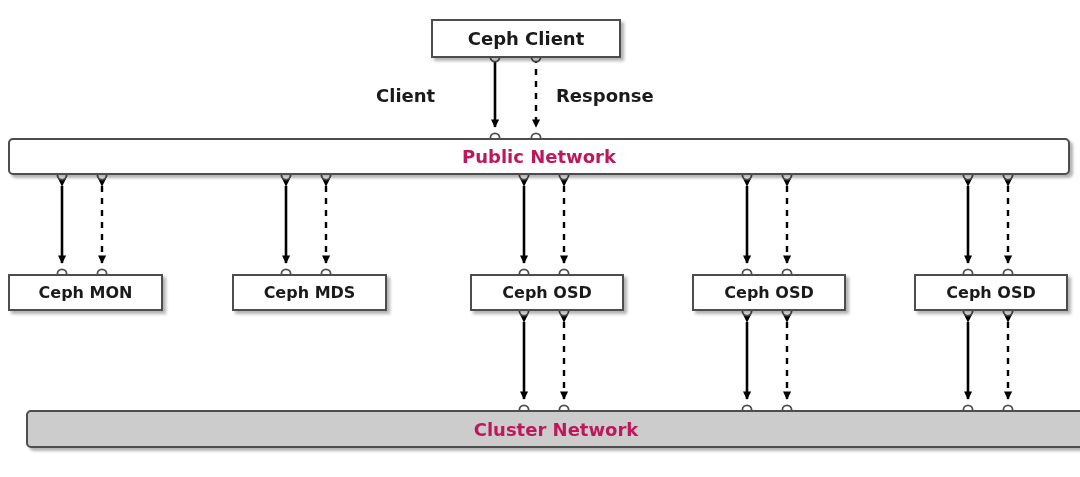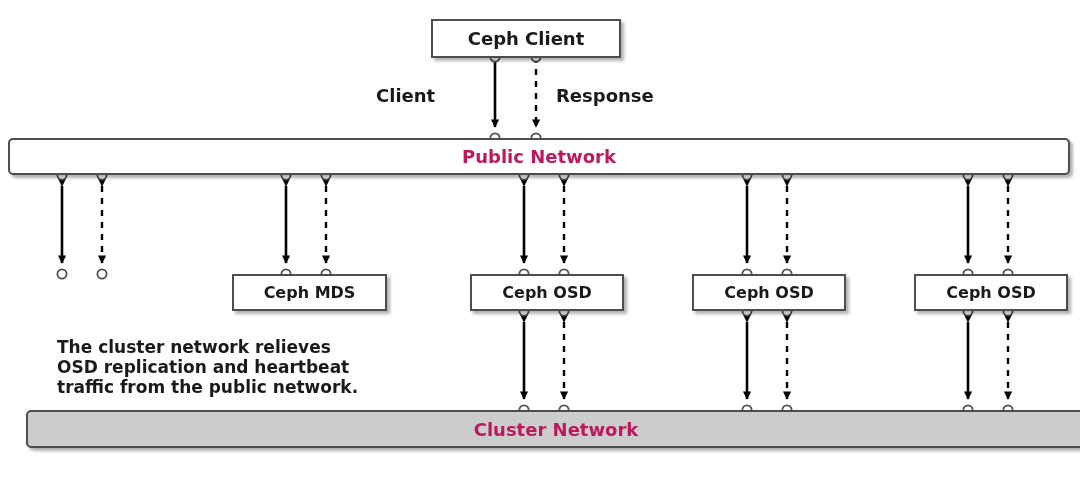--- a/index.html
+++ b/index.html
@@ -139,20 +139,23 @@
         <circle cx="747" cy="410" r="4.6" fill="#ffffff" stroke="#4d4d4d" stroke-width="1.8"></circle>
         <circle cx="787" cy="410" r="4.6" fill="#ffffff" stroke="#4d4d4d" stroke-width="1.8"></circle>
         <circle cx="968" cy="410" r="4.6" fill="#ffffff" stroke="#4d4d4d" stroke-width="1.8"></circle>
         <circle cx="1008" cy="410" r="4.6" fill="#ffffff" stroke="#4d4d4d" stroke-width="1.8"></circle>
       </g>
   </svg>
 
   <div class="node-box" style="left: 431px; top: 19px; width: 190px; height: 39px; font-size: 18px;">
     <span>Ceph Client</span>
   </div>
+  <div class="node-box" style="left: 8px; top: 274px; width: 155px; height: 37px; font-size: 16px;">
+    <span>Ceph MON</span>
+  </div>
   <div class="node-box" style="left: 232px; top: 274px; width: 155px; height: 37px; font-size: 16px; justify-content: center;">
     <span>Ceph MDS</span>
   </div>
   <div class="node-box" style="left: 470px; top: 274px; width: 154px; height: 37px; font-size: 16px;">
     <span>Ceph OSD</span>
   </div>
   <div class="node-box" style="left: 692px; top: 274px; width: 154px; height: 37px; font-size: 16px;">
     <span>Ceph OSD</span>
   </div>
   <div class="node-box" style="left: 914px; top: 274px; width: 154px; height: 37px; font-size: 16px;">
@@ -162,17 +165,14 @@
   <div class="net-bar net-public" style="left: 8px; top: 138px; width: 1062px; height: 37px; font-size: 18px; background: rgb(255, 255, 255);">
     <span>Public Network</span>
   </div>
   <div class="net-bar net-cluster" style="left: 10px; top: 410px; width: 1060px; height: 38px; font-size: 18px; background: rgb(204, 204, 204);">
     <span>Cluster Network</span>
   </div>
 
   <div class="edge-label" style="left: 376px; top: 85px; font-size: 18px;">Client</div>
   <div class="edge-label" style="left: 556px; top: 85px; font-size: 18px;">Response</div>
 
-  <div class="note-text" style="left: 57px; top: 337px; font-size: 17px;">The cluster network relieves
-OSD replication and heartbeat
-traffic from the public network.</div>
 
 </div>
 
 </body></html>

